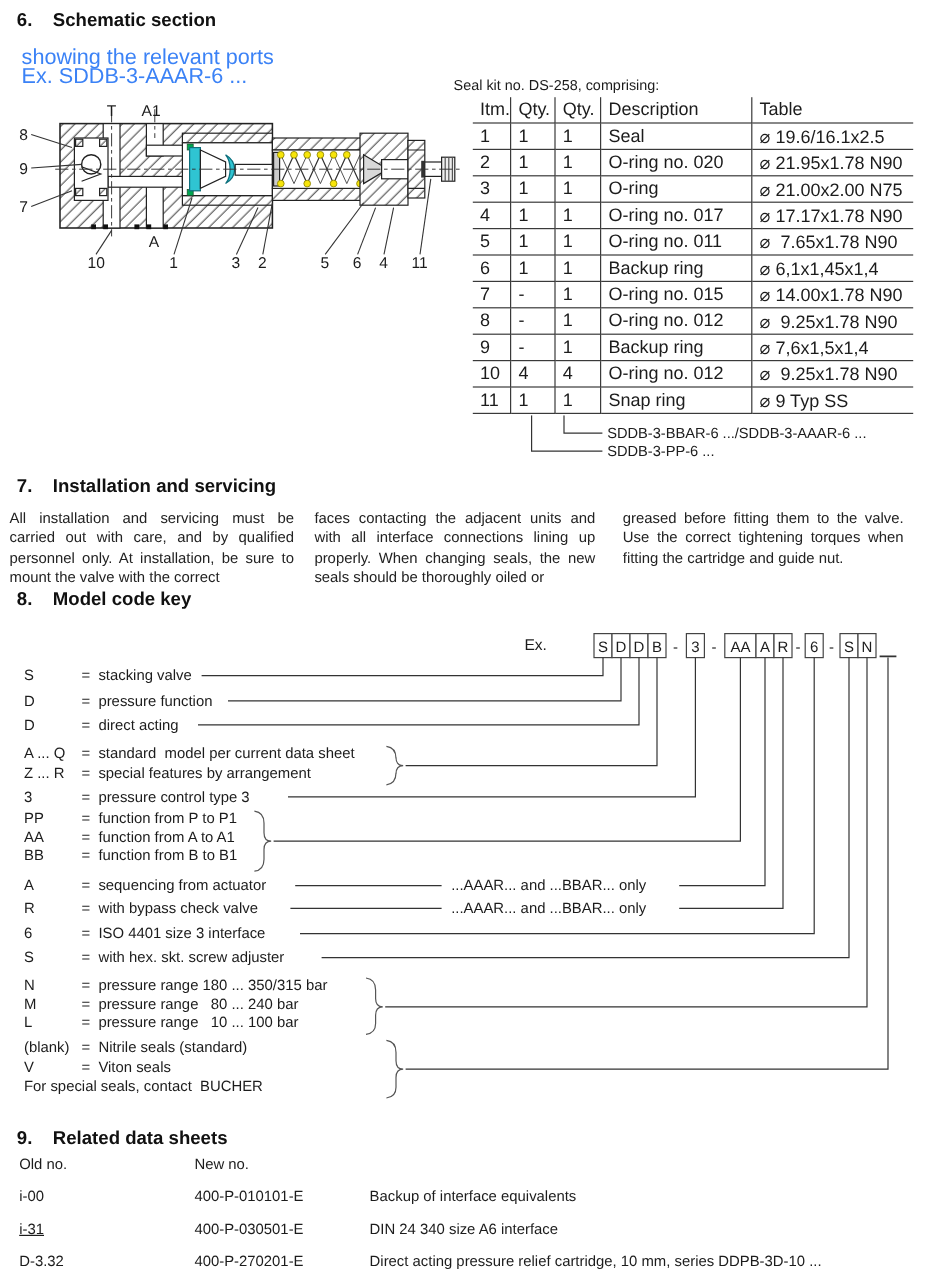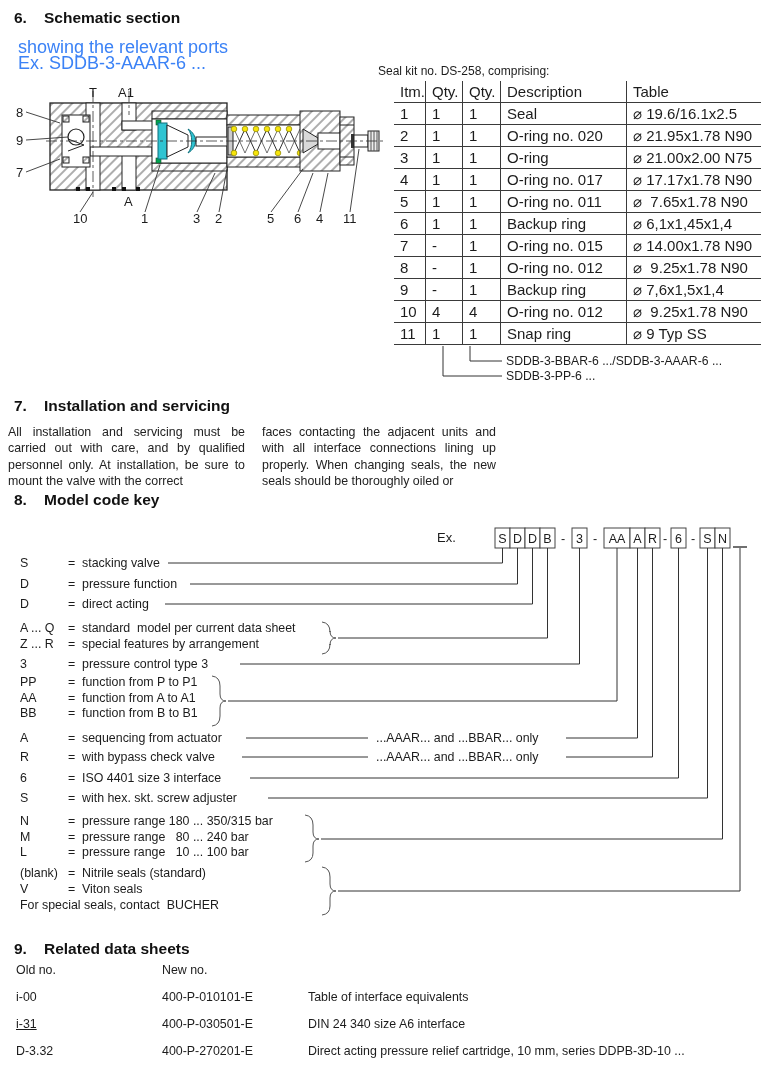--- a/index.html
+++ b/index.html
@@ -255,20 +255,21 @@
   </svg>
   <div class="callout-label" style="left:506px;top:354px;">SDDB-3-BBAR-6 .../SDDB-3-AAAR-6 ...</div>
   <div class="callout-label" style="left:506px;top:369px;">SDDB-3-PP-6 ...</div>
 
   <div class="heading" style="top:397px;">
     <span>7.</span>
     <span class="ht">Installation and servicing</span>
   </div>
   <div class="col" style="left:262px;top:424px;width:234px;">faces contacting the adjacent units and with all interface connections lining up properly. When changing seals, the new seals should be thoroughly oiled or</div>
   <div class="col" style="left:8px;top:424px;width:237px;">All installation and servicing must be carried out with care, and by qualified personnel only. At installation, be sure to mount the valve with the correct</div>
+  <div class="col" style="left:519px;top:424px;width:234px;">greased before fitting them to the valve. Use the correct tightening torques when fitting the cartridge and guide nut.</div>
 
   <div class="heading" style="top:491px;">
     <span>8.</span>
     <span class="ht">Model code key</span>
   </div>
 
   <svg class="abs" style="left:0;top:520px;" width="772" height="412" viewBox="0 0 772 412">
 
     <text x="437" y="22" font-size="13">Ex.</text>
 
@@ -395,21 +396,21 @@
     <span>9.</span>
     <span class="ht">Related data sheets</span>
   </div>
   <div class="s9row" style="left:16px;top:963px;">
     <span>Old no.</span>
     <span class="s9c2">New no.</span>
   </div>
   <div class="s9row" style="left:16px;top:990px;">
     <span>i-00</span>
     <span class="s9c2">400-P-010101-E</span>
-    <span class="s9c3">Table of interface equivalents</span>
+    <span class="s9c3">Backup of interface equivalents</span>
   </div>
   <div class="s9row" style="left:16px;top:1017px;text-decoration:underline;">
     <span>i-31</span>
     <span class="s9c2">400-P-030501-E</span>
     <span class="s9c3">DIN 24 340 size A6 interface</span>
   </div>
   <div class="s9row" style="left:16px;top:1044px;text-align:right;">
     <span>D-3.32</span>
     <span class="s9c2">400-P-270201-E</span>
     <span class="s9c3">Direct acting pressure relief cartridge, 10 mm, series DDPB-3D-10 ...</span>

